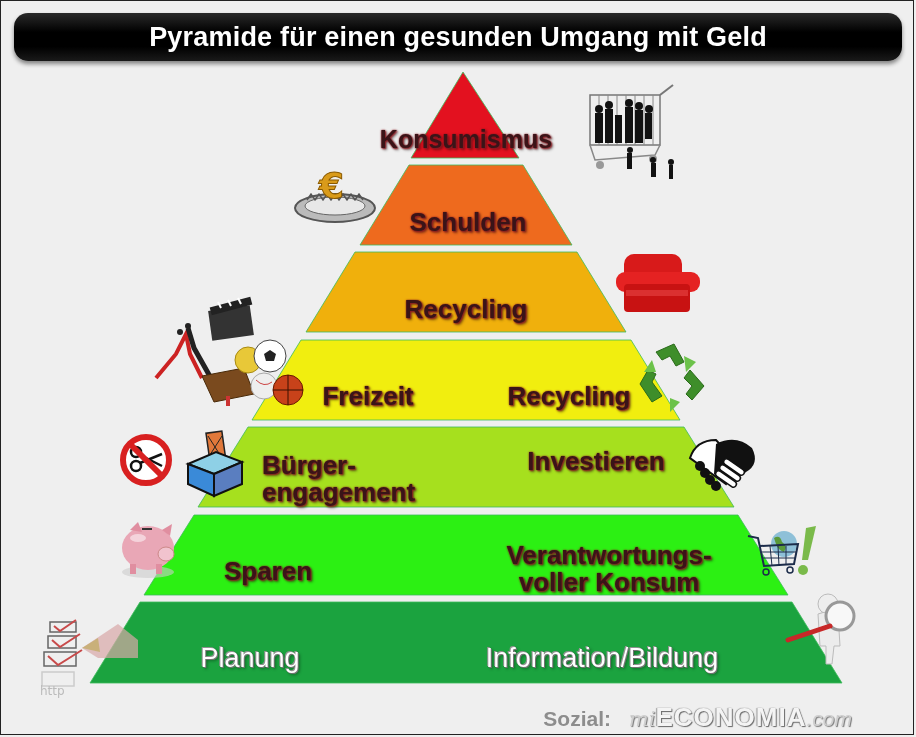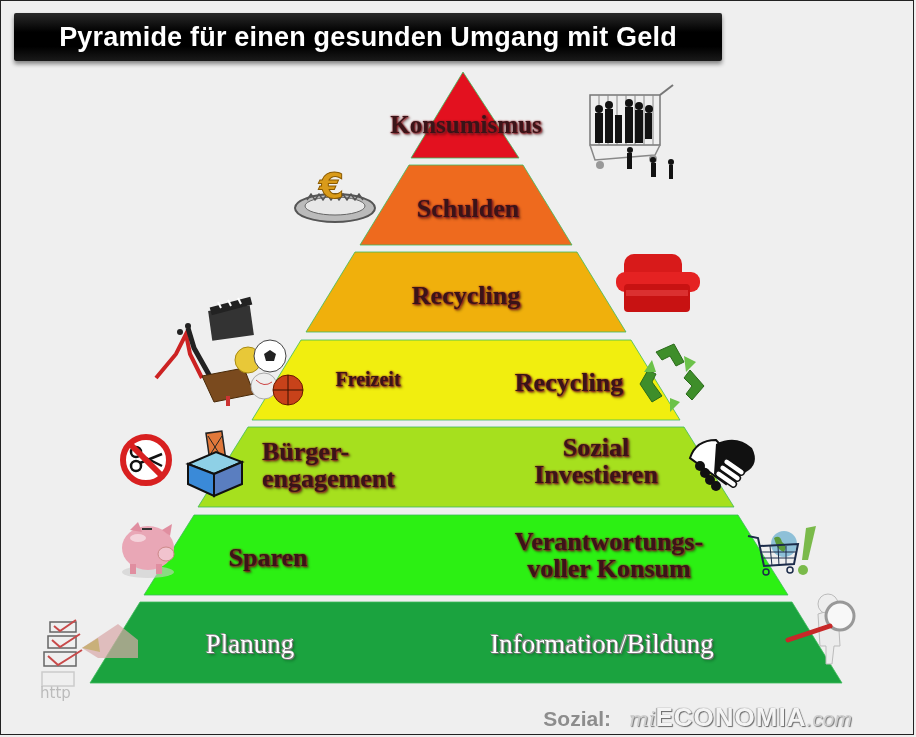--- a/index.html
+++ b/index.html
@@ -1,27 +1,27 @@
 <!DOCTYPE html>
 <html><head>
 <meta charset="utf-8">
 <style>
   html, body { margin:0; padding:0; }
   body { width:916px; height:737px; background:#efefef; font-family:"DejaVu Sans", sans-serif; position:relative; overflow:hidden; }
   .frame { position:absolute; left:0; top:0; width:914px; height:735px; border:1px solid #222; box-sizing:border-box; background:#efefef; }
-  .titlebar { position:absolute; left:14px; top:13px; width:708px; height:48px; background:linear-gradient(#2a2a2a,#000 40%,#000 70%,#1a1a1a); box-shadow:0 3px 4px rgba(0,0,0,0.45); border-radius:2px; }
+  .titlebar { position:absolute; left:14px; top:13px; width:888px; height:48px; background:linear-gradient(#2a2a2a,#000 40%,#000 70%,#1a1a1a); box-shadow:0 3px 4px rgba(0,0,0,0.45); border-radius:14px; }
   .title { position:absolute; left:0; right:0; top:0; height:48px; line-height:48px; text-align:center; color:#fff; font-family:"Liberation Sans", sans-serif; font-weight:bold; font-size:27px; letter-spacing:0.2px; }
   svg.pyr { position:absolute; left:0; top:0; }
-  .lbl { position:absolute; font-family:Liberation Serif, serif; font-weight:bold; color:#3a1418; text-shadow:0 0 2px #8a1a22, 1px 1px 2px #8a1a22, 2px 2px 3px rgba(0,0,0,0.45); text-align:center; white-space:nowrap; line-height:1.05; }
+  .lbl { position:absolute; font-family:Liberation Sans, sans-serif; font-weight:bold; color:#3a1418; text-shadow:0 0 2px #8a1a22, 1px 1px 2px #8a1a22, 2px 2px 3px rgba(0,0,0,0.45); text-align:center; white-space:nowrap; line-height:1.05;margin-top:14px; }
   .lbl.white { color:#fff; text-shadow:0 0 1px #555, 1px 1px 0 #777, -1px -1px 0 #999, 2px 2px 3px rgba(0,0,0,0.4); font-weight:normal; }
   .source { position:absolute; right:64px; top:702px; font-family:"Liberation Sans", sans-serif; font-weight:bold; font-size:21px; color:#8d8d8d; white-space:nowrap; }
   .brand-pre { font-style:italic; font-weight:normal; font-family:"DejaVu Serif", serif; color:#cfcfcf; text-shadow:1px 1px 1px #777;margin-left:12px; }
   .brand { font-size:26px; color:#f4f4f4; text-shadow:0 0 1px #888, 1px 1px 1px #666, -1px 0 1px #999; letter-spacing:1px; }
   .brand-suf { font-style:italic; font-weight:normal; color:#cfcfcf; text-shadow:1px 1px 1px #777; }
-  .http { position:absolute; left:40px; top:684px; font-size:15px; color:#bbb; }
+  .http { position:absolute; left:40px; top:684px; font-size:12px; color:#bbb; }
 </style>
 </head>
 <body>
 
 <div class="frame"></div>
 
 <div class="titlebar">
   <div class="title">Pyramide für einen gesunden Umgang mit Geld</div>
 </div>
 
@@ -205,29 +205,28 @@
     <circle cx="42" cy="12" r="10" fill="#eee" stroke="#bbb" stroke-width="1"></circle>
     <path d="M32,22 Q42,18 52,22 L54,54 L48,54 L46,72 L40,72 L40,54 L34,54 Z" fill="#ececec" stroke="#bbb" stroke-width="1"></path>
     <circle cx="54" cy="24" r="14" fill="#f8f8f8" stroke="#999" stroke-width="3"></circle>
     <line x1="44" y1="34" x2="2" y2="48" stroke="#c82828" stroke-width="5" stroke-linecap="round"></line>
   </g>
 </svg>
 
 <div class="lbl" style="left:366px; top:112px; width:200px; font-size:25px;">Konsumismus</div>
 <div class="lbl" style="left:368px; top:195px; width:200px; font-size:26px;">Schulden</div>
 <div class="lbl" style="left:366px; top:282px; width:200px; font-size:26px;">Recycling</div>
-<div class="lbl" style="left:308px; top:369px; width:120px; font-size:20px;">Freizeit</div>
+<div class="lbl" style="left:308px; top:369px; width:120px; font-size:26px;">Freizeit</div>
 <div class="lbl" style="left:494px; top:369px; width:150px; font-size:26px;">Recycling</div>
 
 <div class="lbl" style="left:262px; top:438px; width:180px; font-size:26px; text-align:left;">
   <div>Bürger-</div>
   <div>engagement</div>
 </div>
 <div class="lbl" style="left:506px; top:434px; width:180px; font-size:26px;">
-  <div>Sozial</div>
   <div>Investieren</div>
 </div>
 
 <div class="lbl" style="left:208px; top:544px; width:120px; font-size:26px;">Sparen</div>
 <div class="lbl" style="left:484px; top:528px; width:250px; font-size:26px; text-align:center;">
   <div>Verantwortungs-</div>
   <div>voller Konsum</div>
 </div>
 
 <div class="lbl white" style="left:180px; top:630px; width:140px; font-size:27px;">Planung</div>

